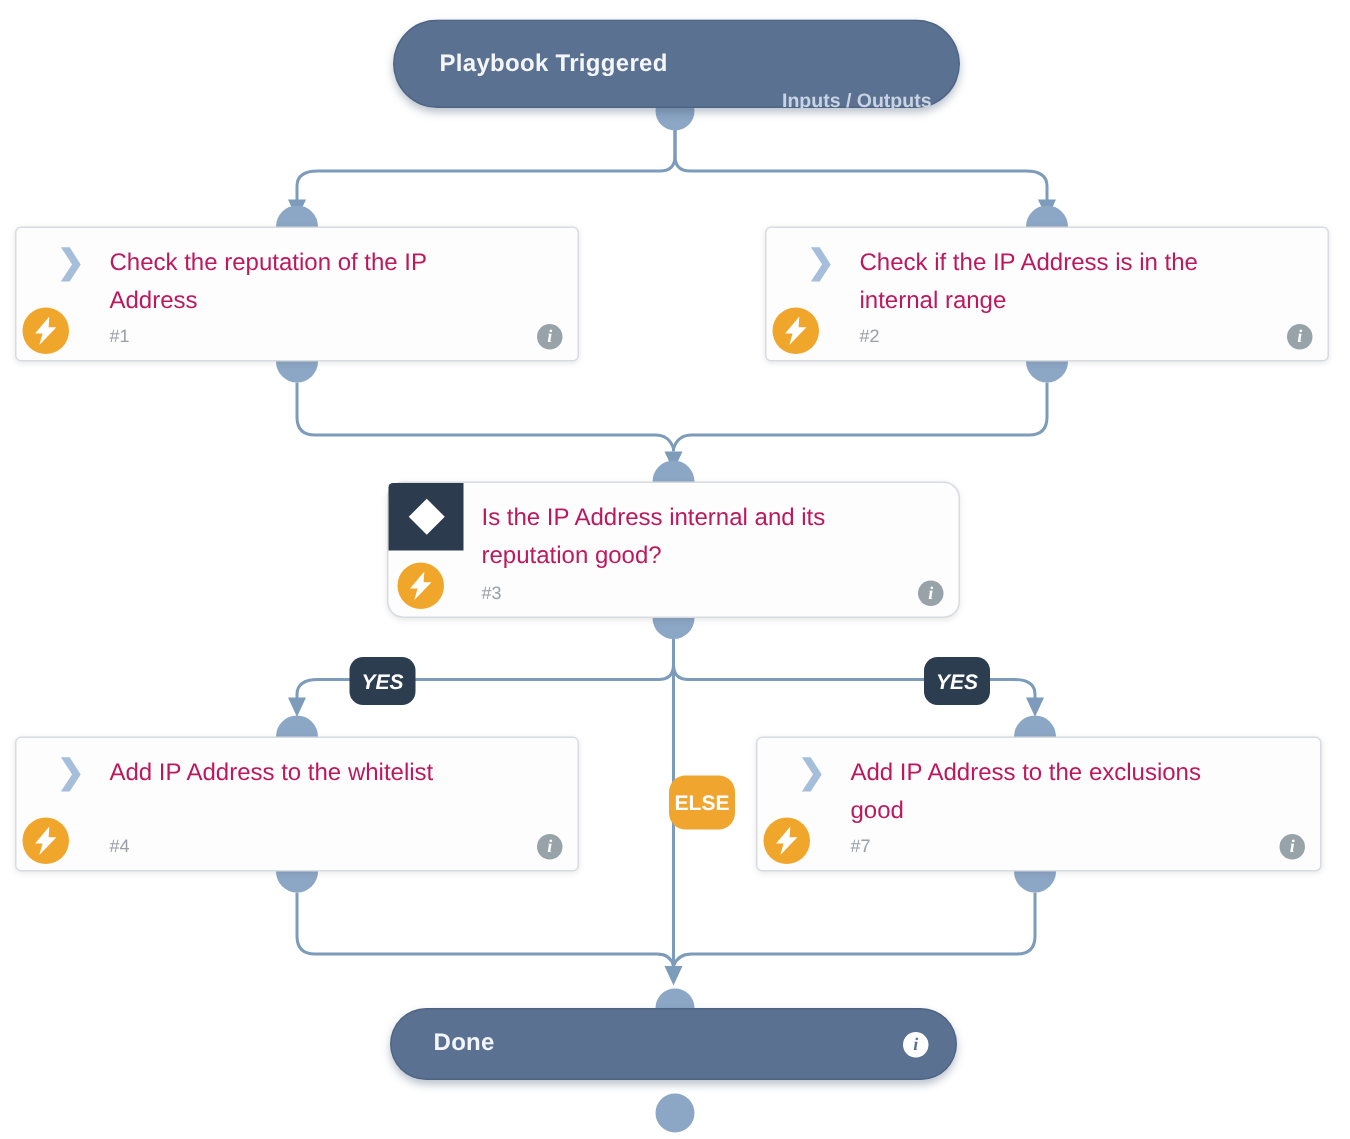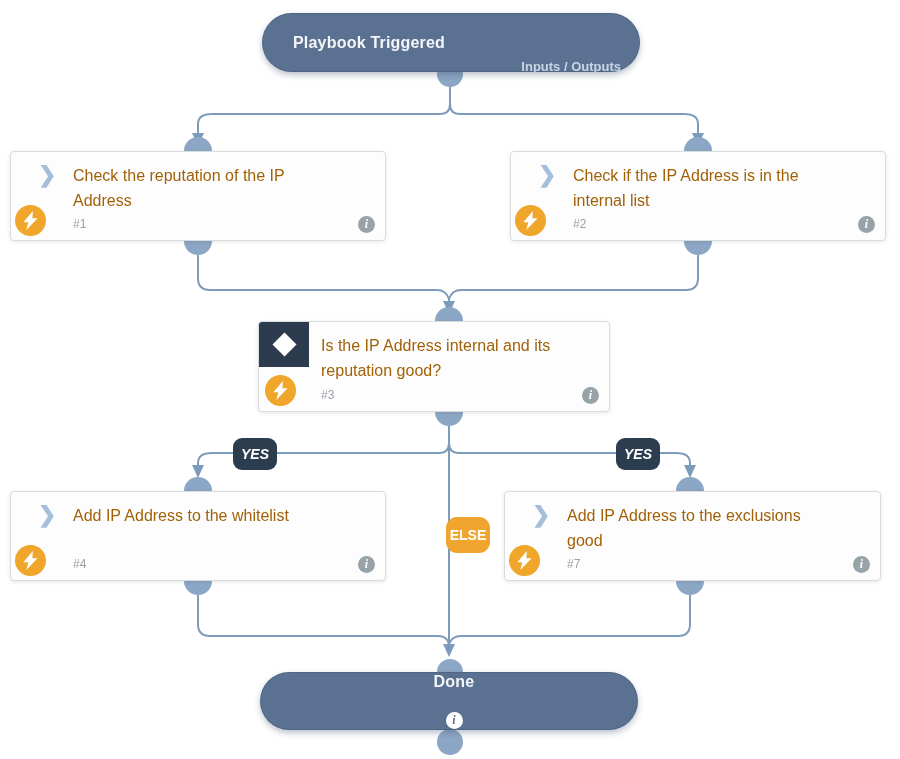--- a/index.html
+++ b/index.html
@@ -12,39 +12,39 @@
   
   .pill{
     position:absolute;box-sizing:border-box;height:59px;border-radius:30px;
     background:#5a7192;border:1px solid rgba(30,50,80,.18);
     box-shadow:0 3px 6px rgba(60,80,110,.35);
     display:flex;align-items:center;justify-content:space-between;z-index:2;
   }
   .pill-title{color:#f4f6f9;font-size:16px;font-weight:bold;letter-spacing:.2px;}
   .pill-sub{color:#c9d4e2;font-size:13px;font-weight:bold;margin-top:47px;}
   .trigger{left:262px;top:13px;width:378px;padding:0 18px 0 30px;}
-  .done{left:260px;top:672px;width:378px;height:58px;padding:0 18px 0 28px;flex-direction:column;}
+  .done{left:260px;top:672px;width:378px;height:48px;padding:0 18px 0 28px;}
 
   
   .task{
     position:absolute;box-sizing:border-box;background:#fdfdfe;
     border:1px solid #d8dce1;border-radius:4px;z-index:2;
     box-shadow:0 1px 4px rgba(0,0,0,.10);
   }
   .task .chev{
     position:absolute;left:27px;top:12px;color:#a5bfdb;
     font-size:22px;font-weight:bold;line-height:22px;
   }
   .task .bolt{
     position:absolute;left:4px;bottom:4px;width:31px;height:31px;border-radius:50%;
     background:#f0a62b;display:flex;align-items:center;justify-content:center;
   }
   .task .title{
     position:absolute;left:62px;top:11px;width:258px;
-    font-size:16px;line-height:25px;color:#a16207;
+    font-size:16px;line-height:25px;color:#be185d;
   }
   .task .num{position:absolute;left:62px;bottom:9px;font-size:12px;color:#9aa0a6;}
   .task .info{position:absolute;right:10px;bottom:7px;}
   .info-circle{
     width:17px;height:17px;border-radius:50%;background:#98a2a9;color:#ffffff;
     font-size:12px;font-weight:bold;font-style:italic;
     font-family:"Liberation Serif",serif;
     display:flex;align-items:center;justify-content:center;
   }
   .info-circle.on-dark{background:#ffffff;color:#5a7192;}
@@ -126,28 +126,28 @@
       </div>
   </div>
 
   <div class="task" style="left:510px;top:151px;width:376px;height:90px;">
     <span class="chev">❯</span>
     <span class="bolt">
       <svg width="15" height="19" viewBox="0 0 12 16">
           <path d="M8 0 L0 9.5 H4.2 L2.4 16 L12 6 H7.6 Z" fill="#ffffff"></path>
         </svg>
     </span>
-    <div class="title">Check if the IP Address is in the internal list</div>
+    <div class="title">Check if the IP Address is in the internal range</div>
     <div class="num">#2</div>
     <div class="info">
         <span class="info-circle">i</span>
       </div>
   </div>
 
-  <div class="task" style="left:258px;top:321px;width:352px;height:91px;">
+  <div class="task" style="left:258px;top:321px;width:382px;height:91px;border-radius:11px;">
     <span class="cond-square">
         <span class="diamond"></span>
       </span>
     <span class="bolt" style="left:6px;bottom:5px;">
       <svg width="15" height="19" viewBox="0 0 12 16">
           <path d="M8 0 L0 9.5 H4.2 L2.4 16 L12 6 H7.6 Z" fill="#ffffff"></path>
         </svg>
     </span>
     <div class="title">Is the IP Address internal and its reputation good?</div>
     <div class="num">#3</div>

